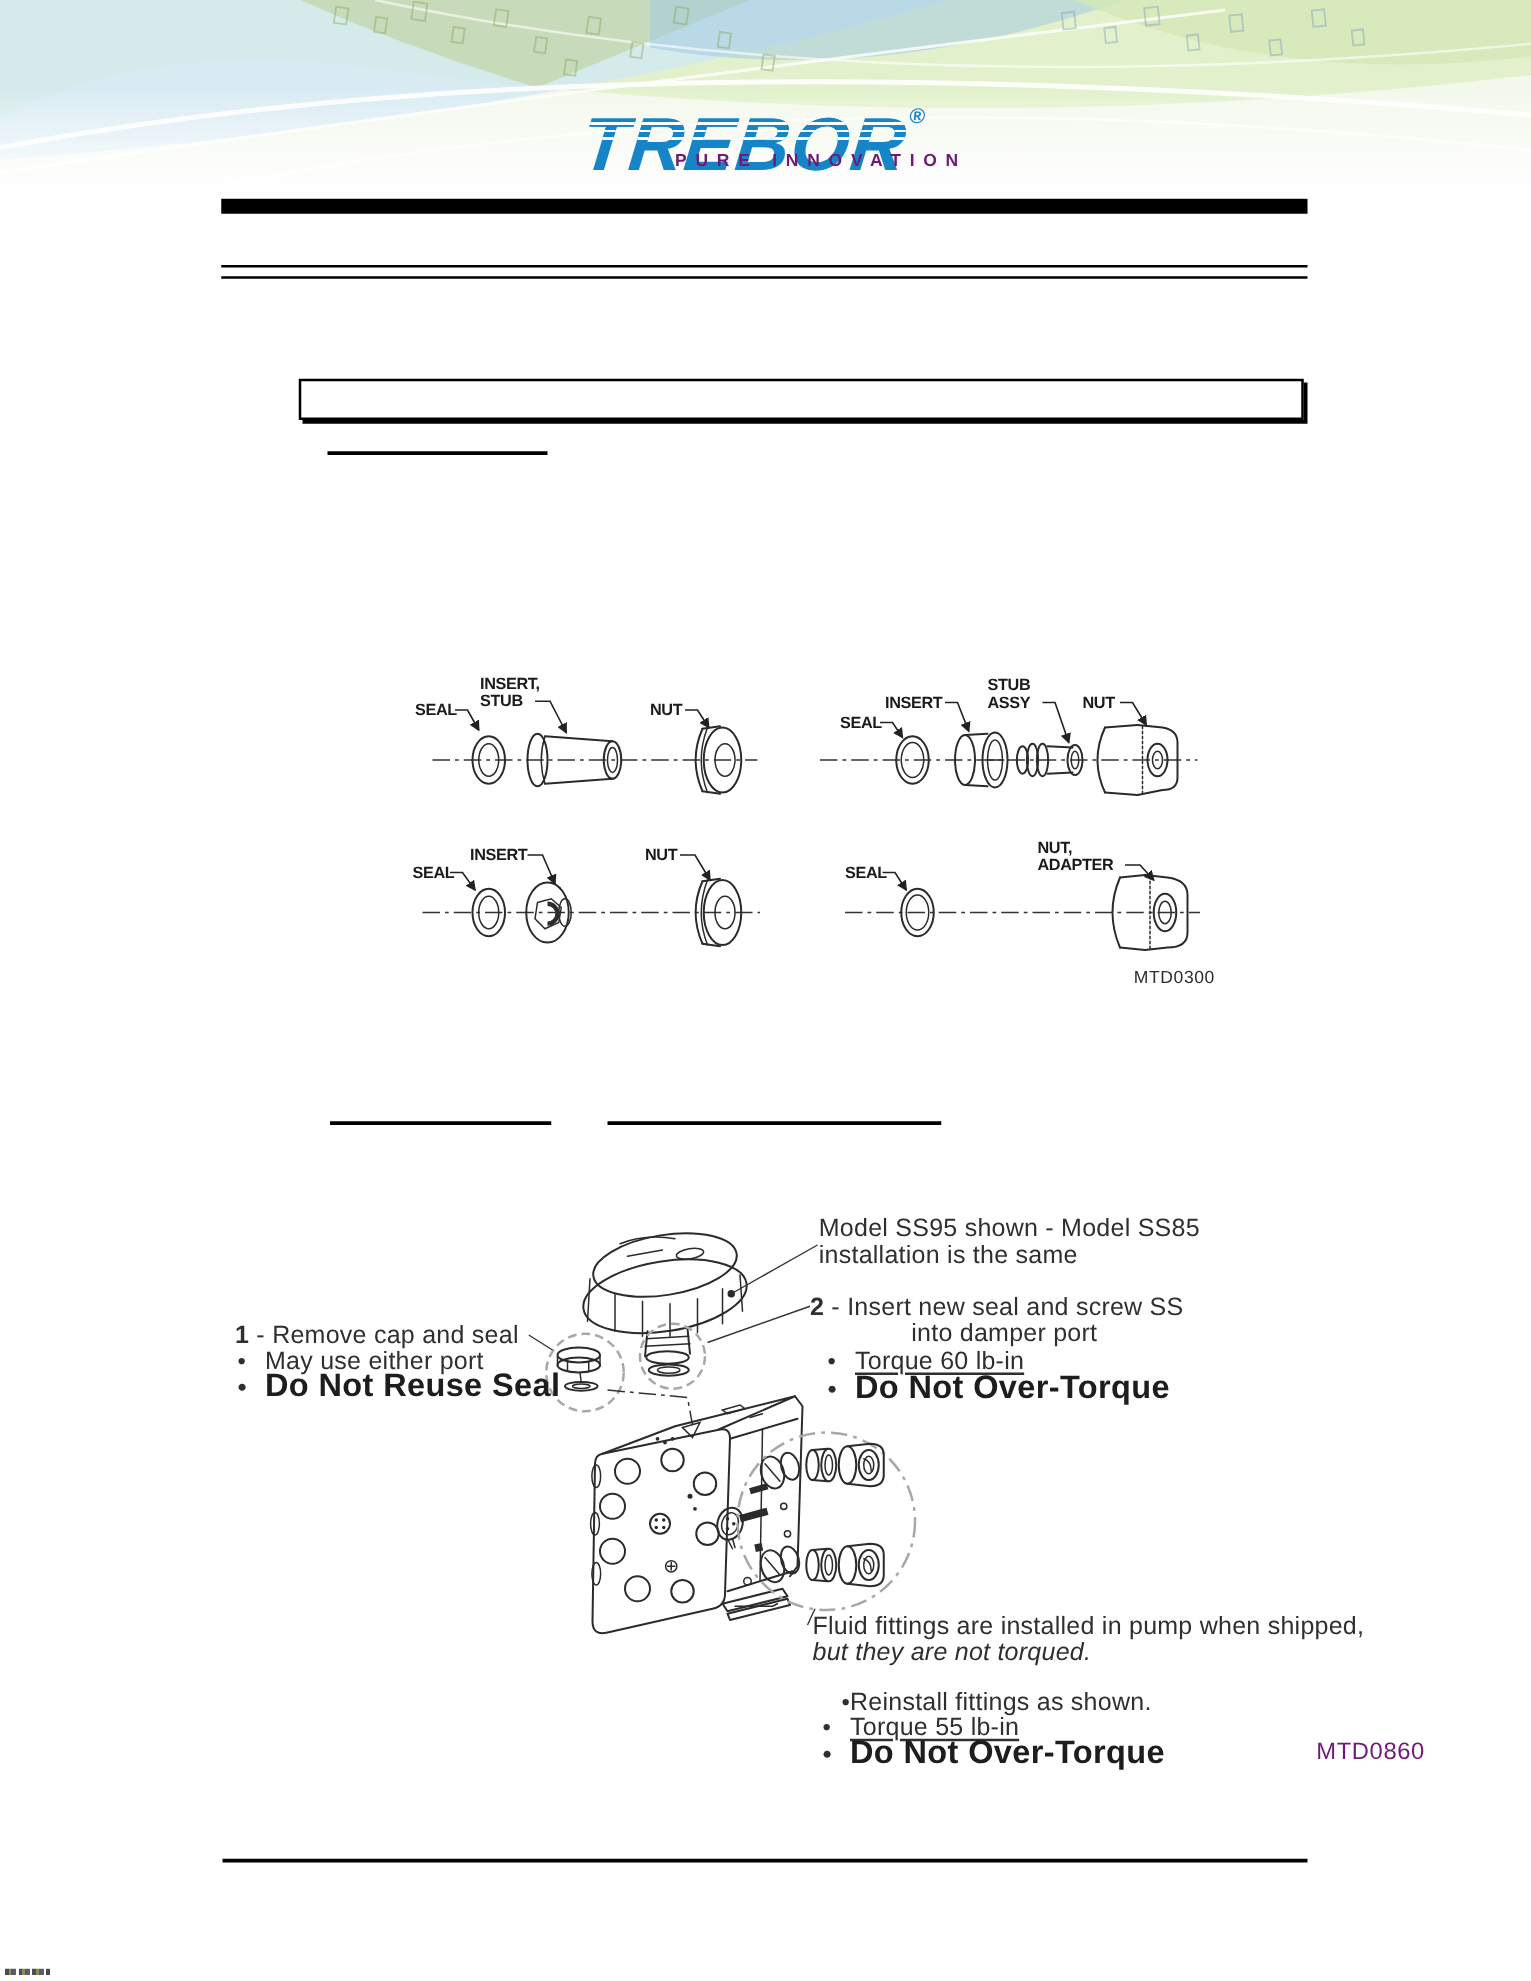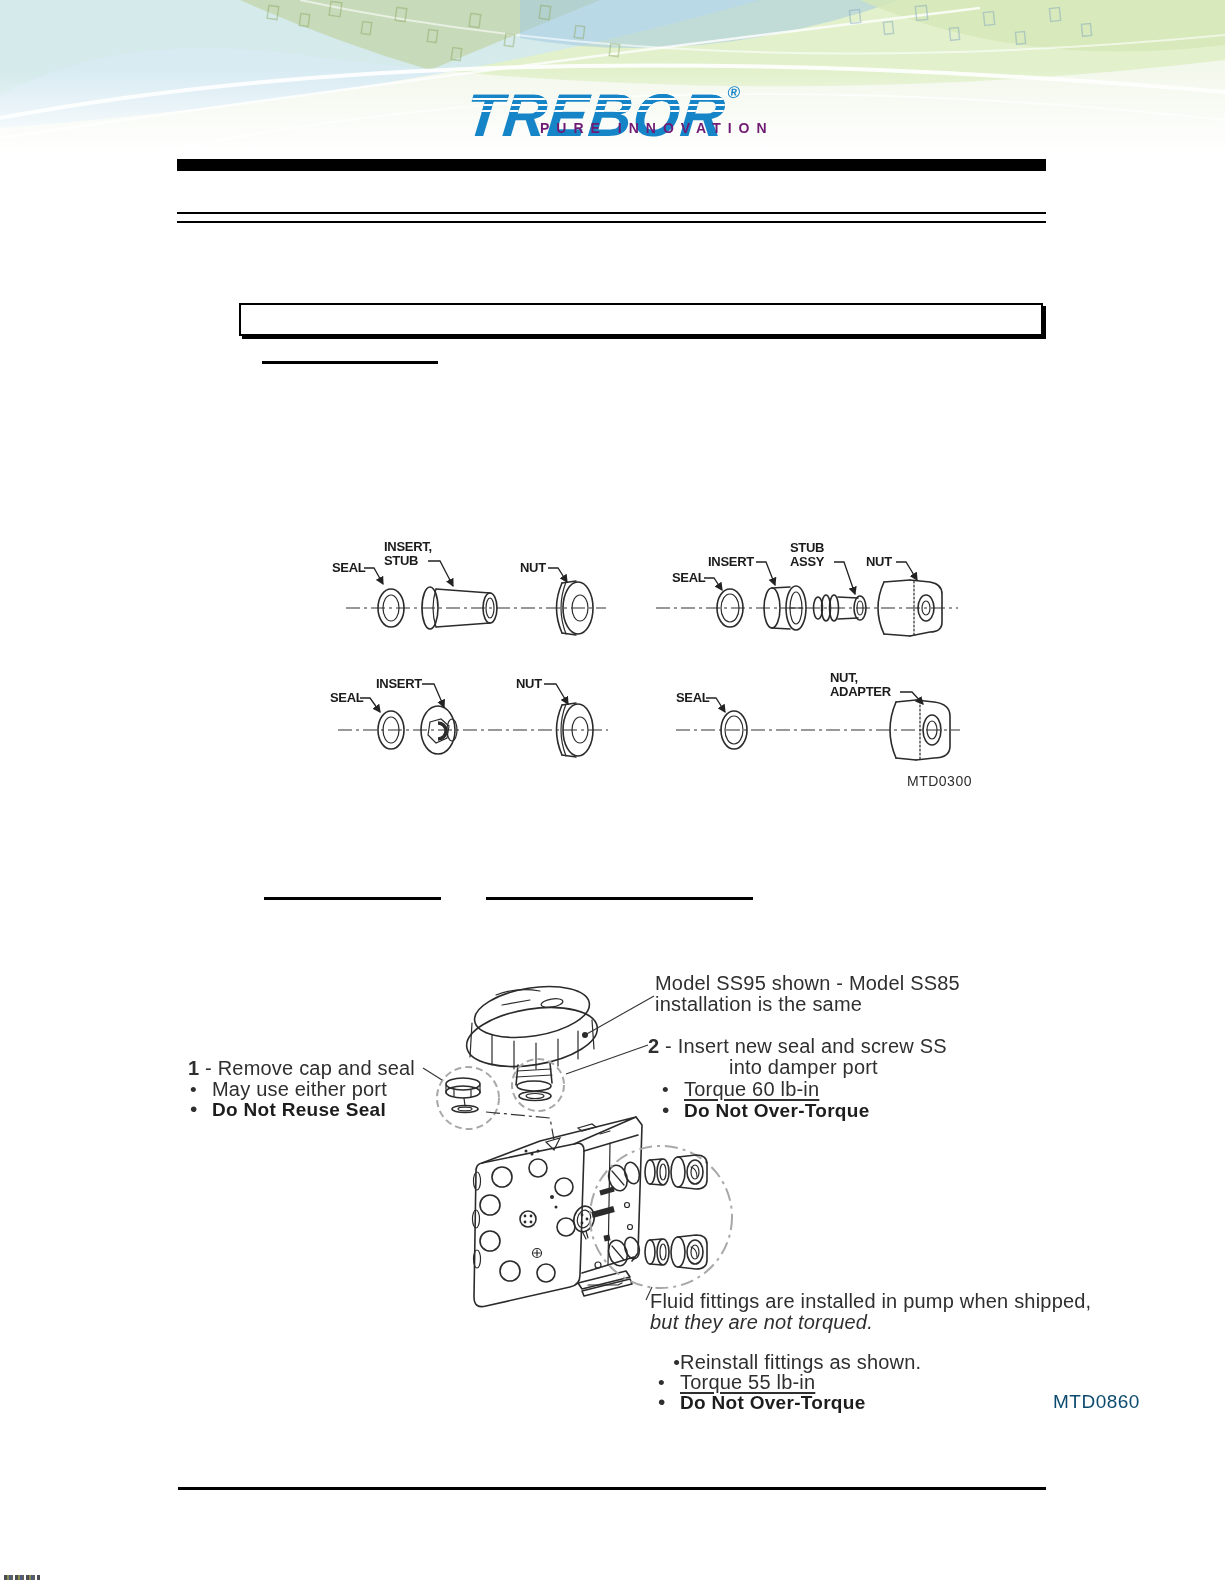--- a/index.html
+++ b/index.html
@@ -35,23 +35,23 @@
   .uline{background:#000;height:3px;}
   .footer-rule{left:178px;top:1487px;width:868px;height:3px;background:#000;}
   .artifact{left:4px;top:1575px;width:36px;height:5px;opacity:.85;
             background:repeating-linear-gradient(90deg,#2c2c34 0 3px,#7a7a2a 3px 5px,#27406e 5px 7px,#444 7px 9px,#fff 9px 11px);}
 
   
   .fl{position:absolute;font-size:20px;letter-spacing:.2px;color:#2f2f2f;white-space:nowrap;line-height:21px;}
   .fl .num{font-weight:700;}
   .fl .blt{display:inline-block;width:22px;font-size:19px;}
   .fl .blt.big{font-size:21px;}
-  .bold-line{font-weight:700;font-size:19px;letter-spacing:.3px;color:#1d1d1d;}
+  .bold-line{font-weight:700;font-size:26px;letter-spacing:.3px;color:#1d1d1d;}
   .ul{text-decoration:underline;text-decoration-thickness:2px;text-underline-offset:3px;}
-  .fid{font-size:19px;color:#0c4a6e;letter-spacing:.5px;}
+  .fid{font-size:19px;color:#701a75;letter-spacing:.5px;}
 
   
   .pt{stroke:#2b2b2b;stroke-width:1.6;fill:none;stroke-linecap:round;stroke-linejoin:round;}
   .pt2{stroke:#2b2b2b;stroke-width:1.2;fill:none;stroke-linecap:round;}
   .ld{stroke:#222;stroke-width:1.3;fill:none;marker-end:url(#arw);}
   .ld2{stroke:#333;stroke-width:1.1;fill:none;}
   .cl{stroke:#333;stroke-width:1.2;fill:none;stroke-dasharray:14 4 3 4;}
   .dc{stroke:#a8a8a8;stroke-width:2;fill:none;}
   .lbl{font:600 13px "Liberation Sans",sans-serif;fill:#1b1b1b;letter-spacing:-0.3px;}
   .svg-fid{font:400 14px "Liberation Sans",sans-serif;fill:#2d2d2d;letter-spacing:.5px;}

